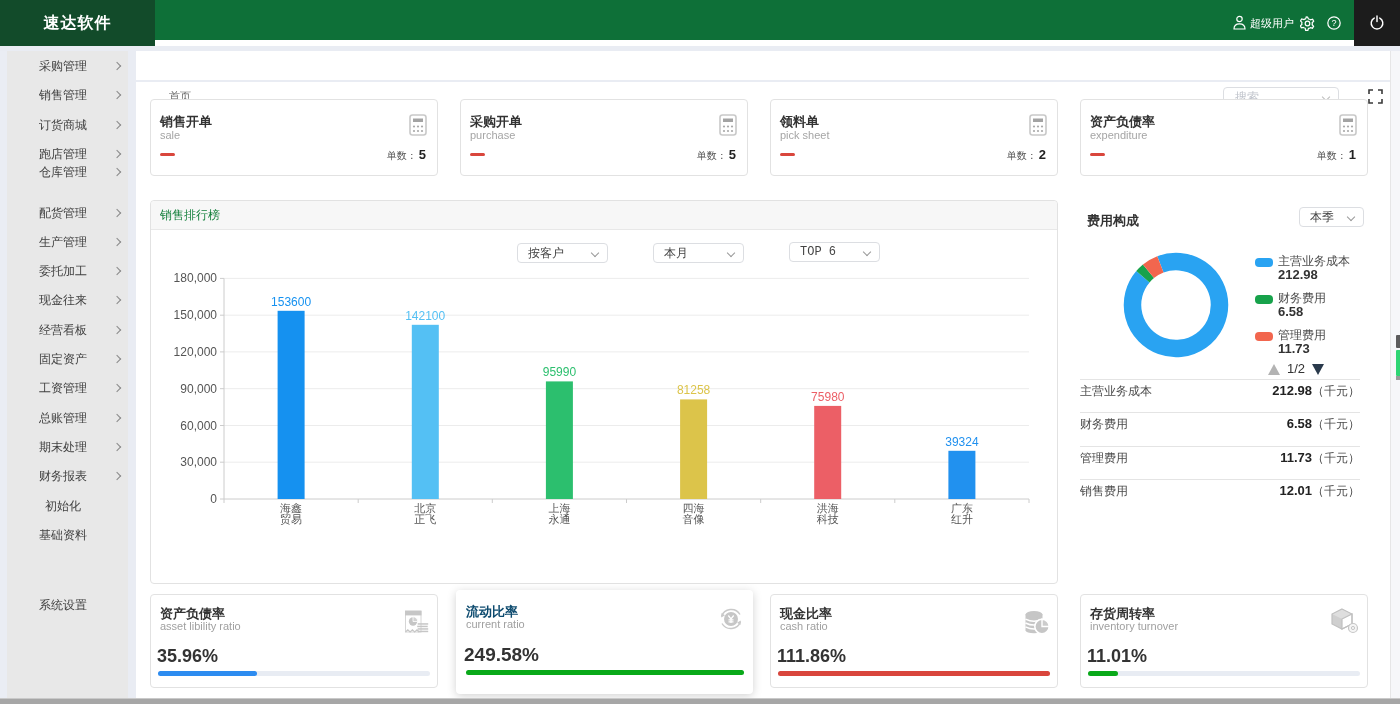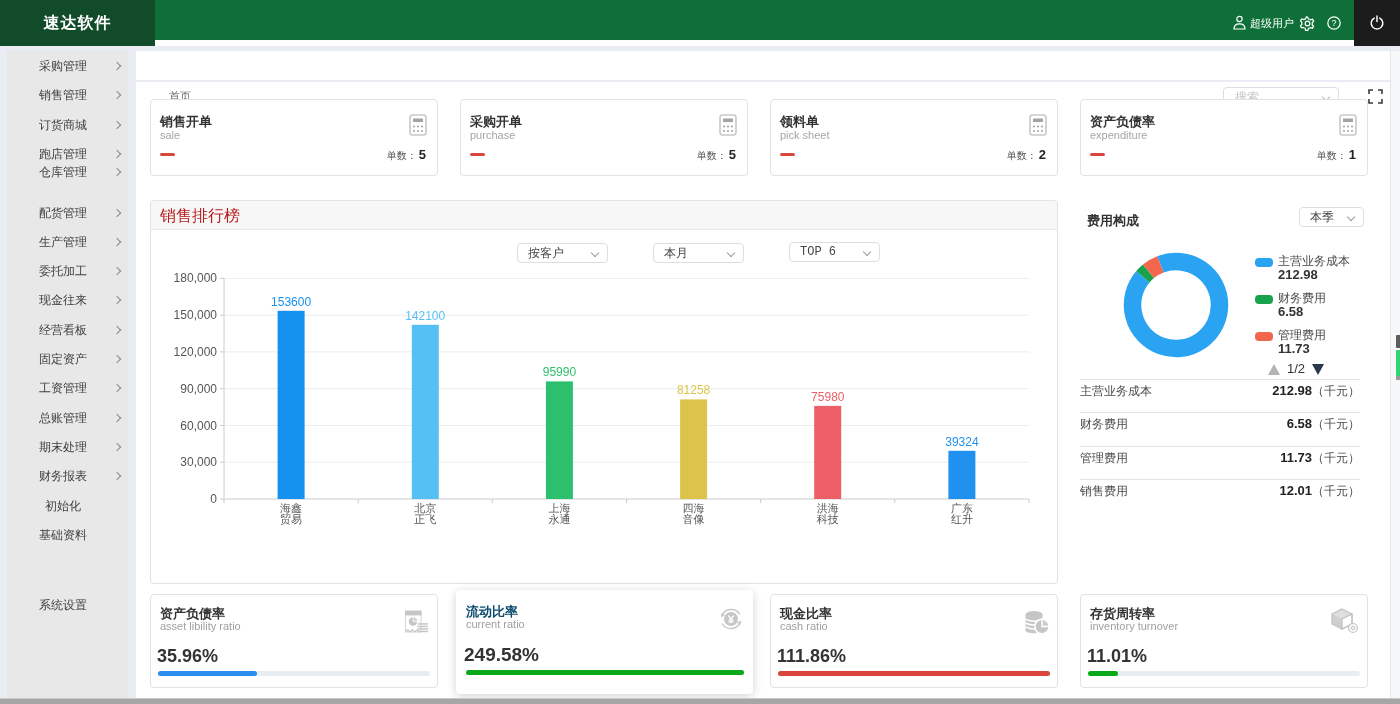--- a/index.html
+++ b/index.html
@@ -36,21 +36,21 @@
 .scard .tt { position:absolute; left:9px; top:13px; font-size:13px; font-weight:bold; color:#333; }
 .scard .st { position:absolute; left:9px; top:29px; font-size:11px; color:#a5a5a5; }
 .scard .dash { position:absolute; left:9px; top:53px; width:15px; height:3px; background:#d9463c; border-radius:2px; }
 .scard .num { position:absolute; right:11px; top:47px; font-size:10px; color:#555; }
 .scard .num b { font-size:13px; color:#222; margin-left:2px; }
 .scard svg.calc { position:absolute; right:10px; top:14px; }
 
 
 #panel { position:absolute; left:150px; top:200px; width:908px; height:384px; background:#fff; border:1px solid #e2e2e2; border-radius:4px; }
 #panel .hd { position:absolute; left:0; top:0; width:906px; height:29px; background:#f7f7f7; border-bottom:1px solid #e8e8e8; border-radius:4px 4px 0 0; }
-#panel .hd span { position:absolute; left:9px; top:0; line-height:29px; font-size:16px; color:#b91c1c; }
+#panel .hd span { position:absolute; left:9px; top:0; line-height:29px; font-size:12px; color:#15803d; }
 .dd { position:absolute; height:20px; border:1px solid #dcdee2; border-radius:4px; background:#fff; font-size:12px; color:#444; }
 .dd .tx { position:absolute; left:10px; top:0; line-height:19px; }
 .dd .ar { position:absolute; right:9px; top:6px; width:6px; height:6px; border-right:1px solid #999; border-bottom:1px solid #999; transform:rotate(45deg); }
 
 
 #rp-title { position:absolute; left:1087px; top:212px; font-size:13px; font-weight:bold; color:#333; }
 .legend { position:absolute; left:1255px; }
 .legend .sw { position:absolute; left:0; top:2px; width:18px; height:9px; border-radius:4px; }
 .legend .lb { position:absolute; left:23px; top:-3px; font-size:12px; color:#4a4a4a; white-space:nowrap; }
 .legend .vl { position:absolute; left:23px; top:11px; font-size:13px; font-weight:bold; color:#333; }

